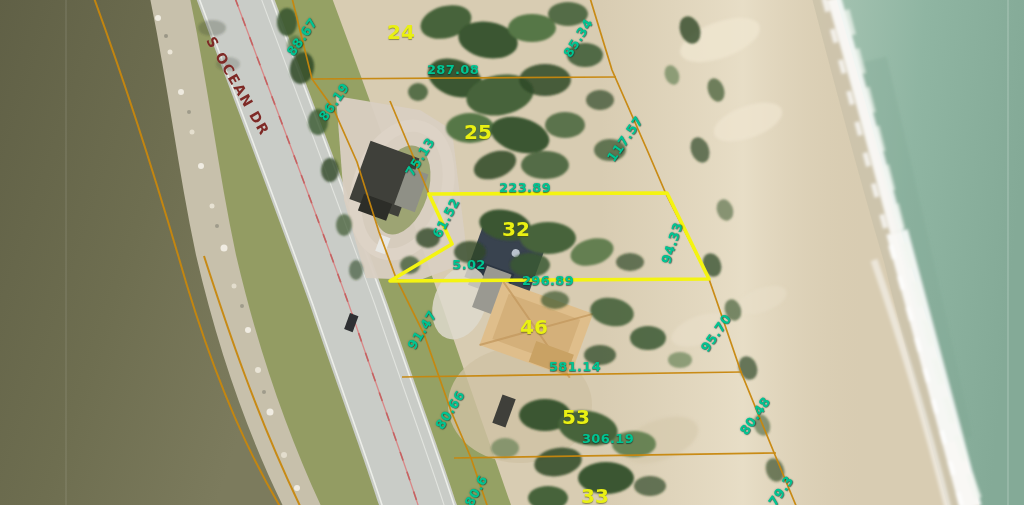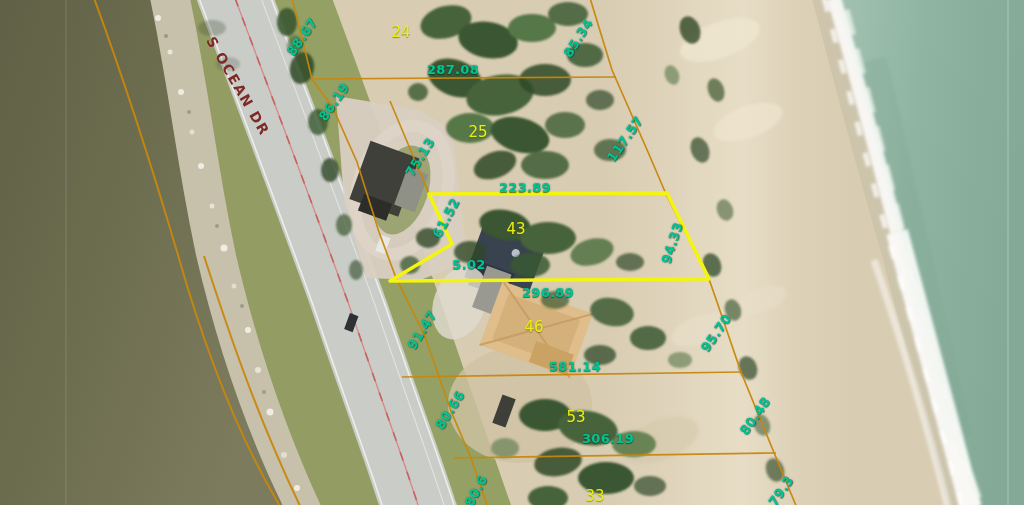--- a/index.html
+++ b/index.html
@@ -4,21 +4,21 @@
 <style>
   html,body{margin:0;padding:0;background:#222;}
   #stage{position:relative;width:1024px;height:505px;overflow:hidden;
          font-family:"DejaVu Sans","Liberation Sans",sans-serif;}
   #terrain{position:absolute;left:0;top:0;width:1024px;height:505px;display:block;}
   #label-layer{position:absolute;left:0;top:0;width:1024px;height:505px;pointer-events:none;}
   .lbl{position:absolute;white-space:nowrap;transform:translate(-50%,-50%) rotate(var(--r,0deg));}
   .dim{font-weight:bold;font-size:13px;letter-spacing:.3px;
        color:var(--dimension-text,#00c492);
        text-shadow:0 1px 1px rgba(8,48,38,.6),0 0 2px rgba(8,48,38,.35);}
-  .pnum{font-weight:normal;font-size:15px;color:var(--parcel-text,#e9f013);
+  .pnum{font-weight:bold;font-size:20px;color:var(--parcel-text,#e9f013);
         text-shadow:0 1px 1px rgba(80,80,0,.55);}
   .roadlbl{font-weight:bold;font-size:14px;letter-spacing:1.5px;
         color:var(--road-label-color,#7e2a26);text-shadow:0 0 1px rgba(255,255,255,.25);}
 </style>
 </head>
 <body>
 
 <div id="stage">
 
 <svg id="terrain" viewBox="0 0 1024 505" xmlns="http://www.w3.org/2000/svg">
@@ -216,30 +216,30 @@
 <div class="lbl dim" style="left: 302px; top: 37px; --r: -55deg;">88.67</div>
       <div class="lbl dim" style="left: 334px; top: 102px; --r: -55deg;">86.19</div>
       <div class="lbl dim" style="left: 453px; top: 69px; --r: 0deg;">287.08</div>
       <div class="lbl dim" style="left: 578px; top: 38px; --r: -58deg;">85.34</div>
       <div class="lbl dim" style="left: 625px; top: 139px; --r: -55deg;">117.57</div>
       <div class="lbl dim" style="left: 420px; top: 157px; --r: -58deg;">75.13</div>
       <div class="lbl dim" style="left: 525px; top: 181px; margin-top: 6px; --r: 0deg;">223.89</div>
       <div class="lbl dim" style="left: 446px; top: 218px; --r: -62deg;">61.52</div>
       <div class="lbl dim" style="left: 672px; top: 243px; --r: -72deg;">94.33</div>
       <div class="lbl dim" style="left: 469px; top: 264px; text-align: center; --r: 0deg;">5.02</div>
-      <div class="lbl dim" style="left: 548px; top: 292px; text-align: center; --r: 0deg;">296.89</div>
+      <div class="lbl dim" style="left: 548px; top: 280px; text-align: center; --r: 0deg;">296.89</div>
       <div class="lbl dim" style="left: 422px; top: 330px; --r: -58deg;">91.47</div>
       <div class="lbl dim" style="left: 716px; top: 333px; --r: -55deg;">95.70</div>
       <div class="lbl dim" style="left: 575px; top: 366px; --r: 0deg;">581.14</div>
       <div class="lbl dim" style="left: 450px; top: 410px; --r: -58deg;">80.66</div>
       <div class="lbl dim" style="left: 755px; top: 416px; --r: -55deg;">80.48</div>
       <div class="lbl dim" style="left: 608px; top: 438px; --r: 0deg;">306.19</div>
       <div class="lbl dim" style="left: 476px; top: 491px; --r: -62deg;">80.6</div>
       <div class="lbl dim" style="left: 781px; top: 491px; --r: -55deg;">79.3</div>
       <div class="lbl pnum" style="left: 401px; top: 32px; --r: 0deg;">24</div>
       <div class="lbl pnum" style="left: 478px; top: 132px; --r: 0deg;">25</div>
-      <div class="lbl pnum" style="left: 516px; top: 229px; --r: 0deg;">43</div>
+      <div class="lbl pnum" style="left: 516px; top: 229px; --r: 0deg;">32</div>
       <div class="lbl pnum" style="left: 534px; top: 327px; --r: 0deg;">46</div>
       <div class="lbl pnum" style="left: 576px; top: 417px; --r: 0deg;">53</div>
       <div class="lbl pnum" style="left: 595px; top: 496px; --r: 0deg;">33</div>
     </div>
 
 </div>
 
 </body></html>

